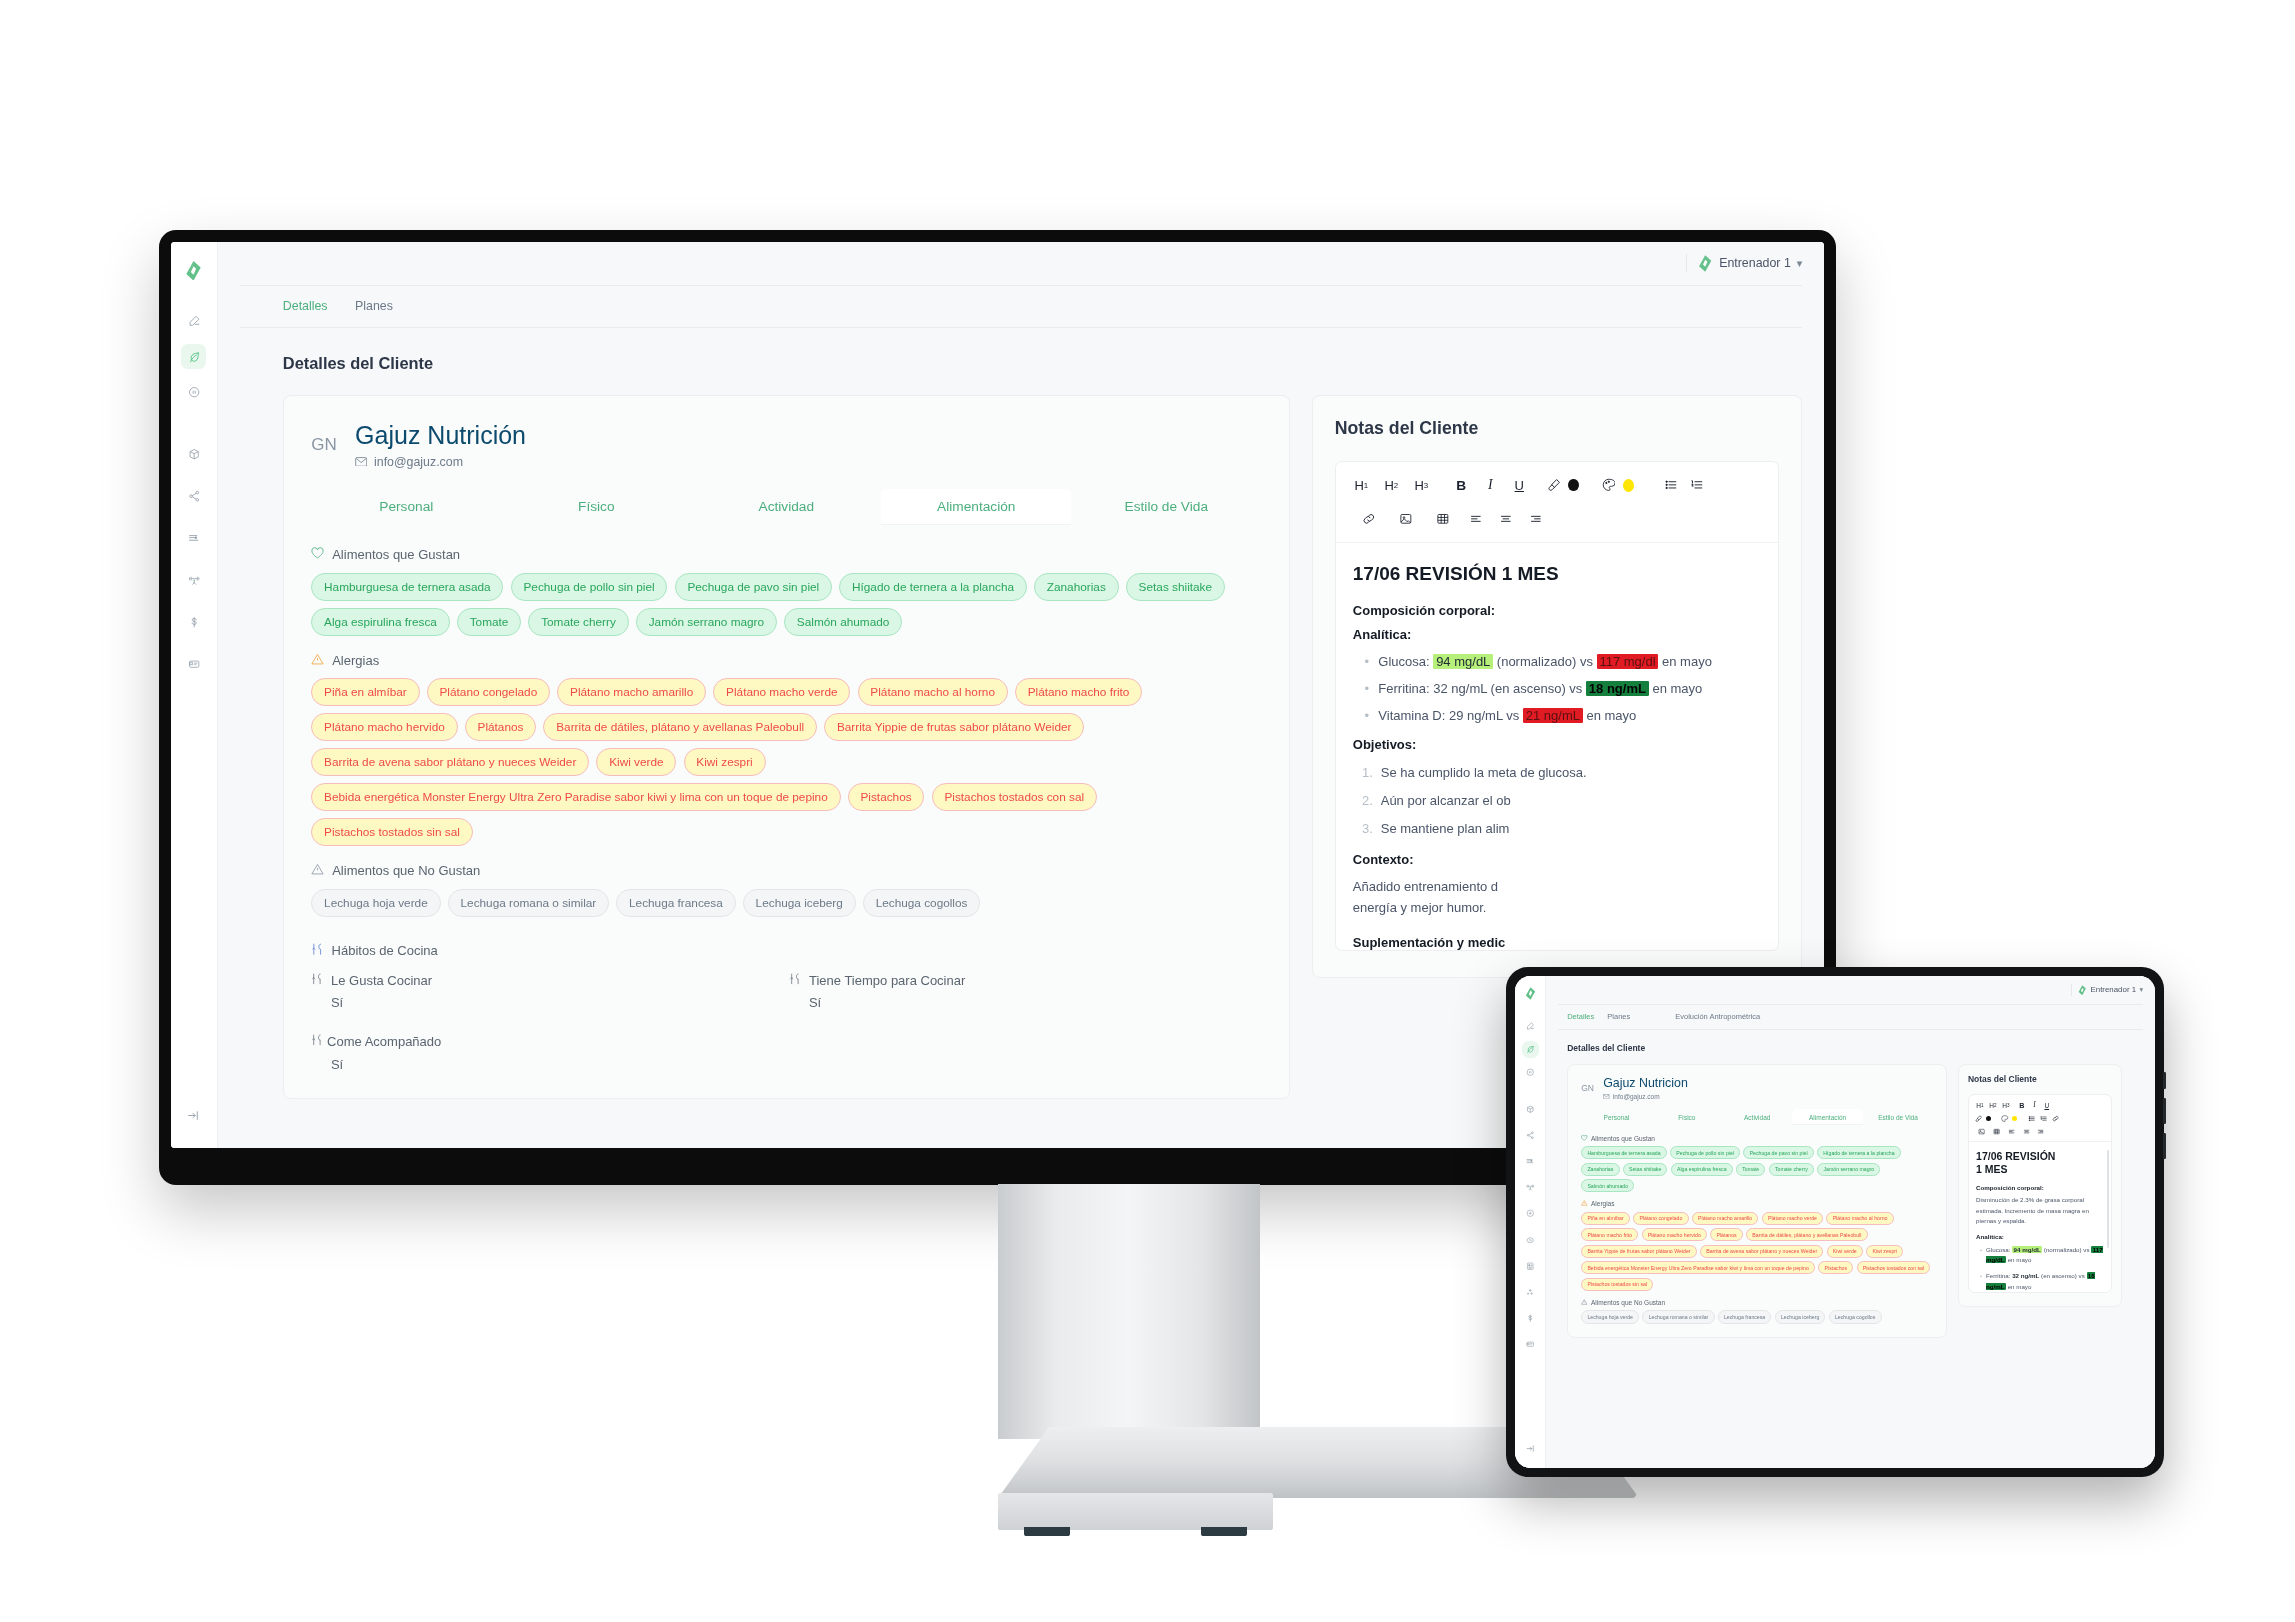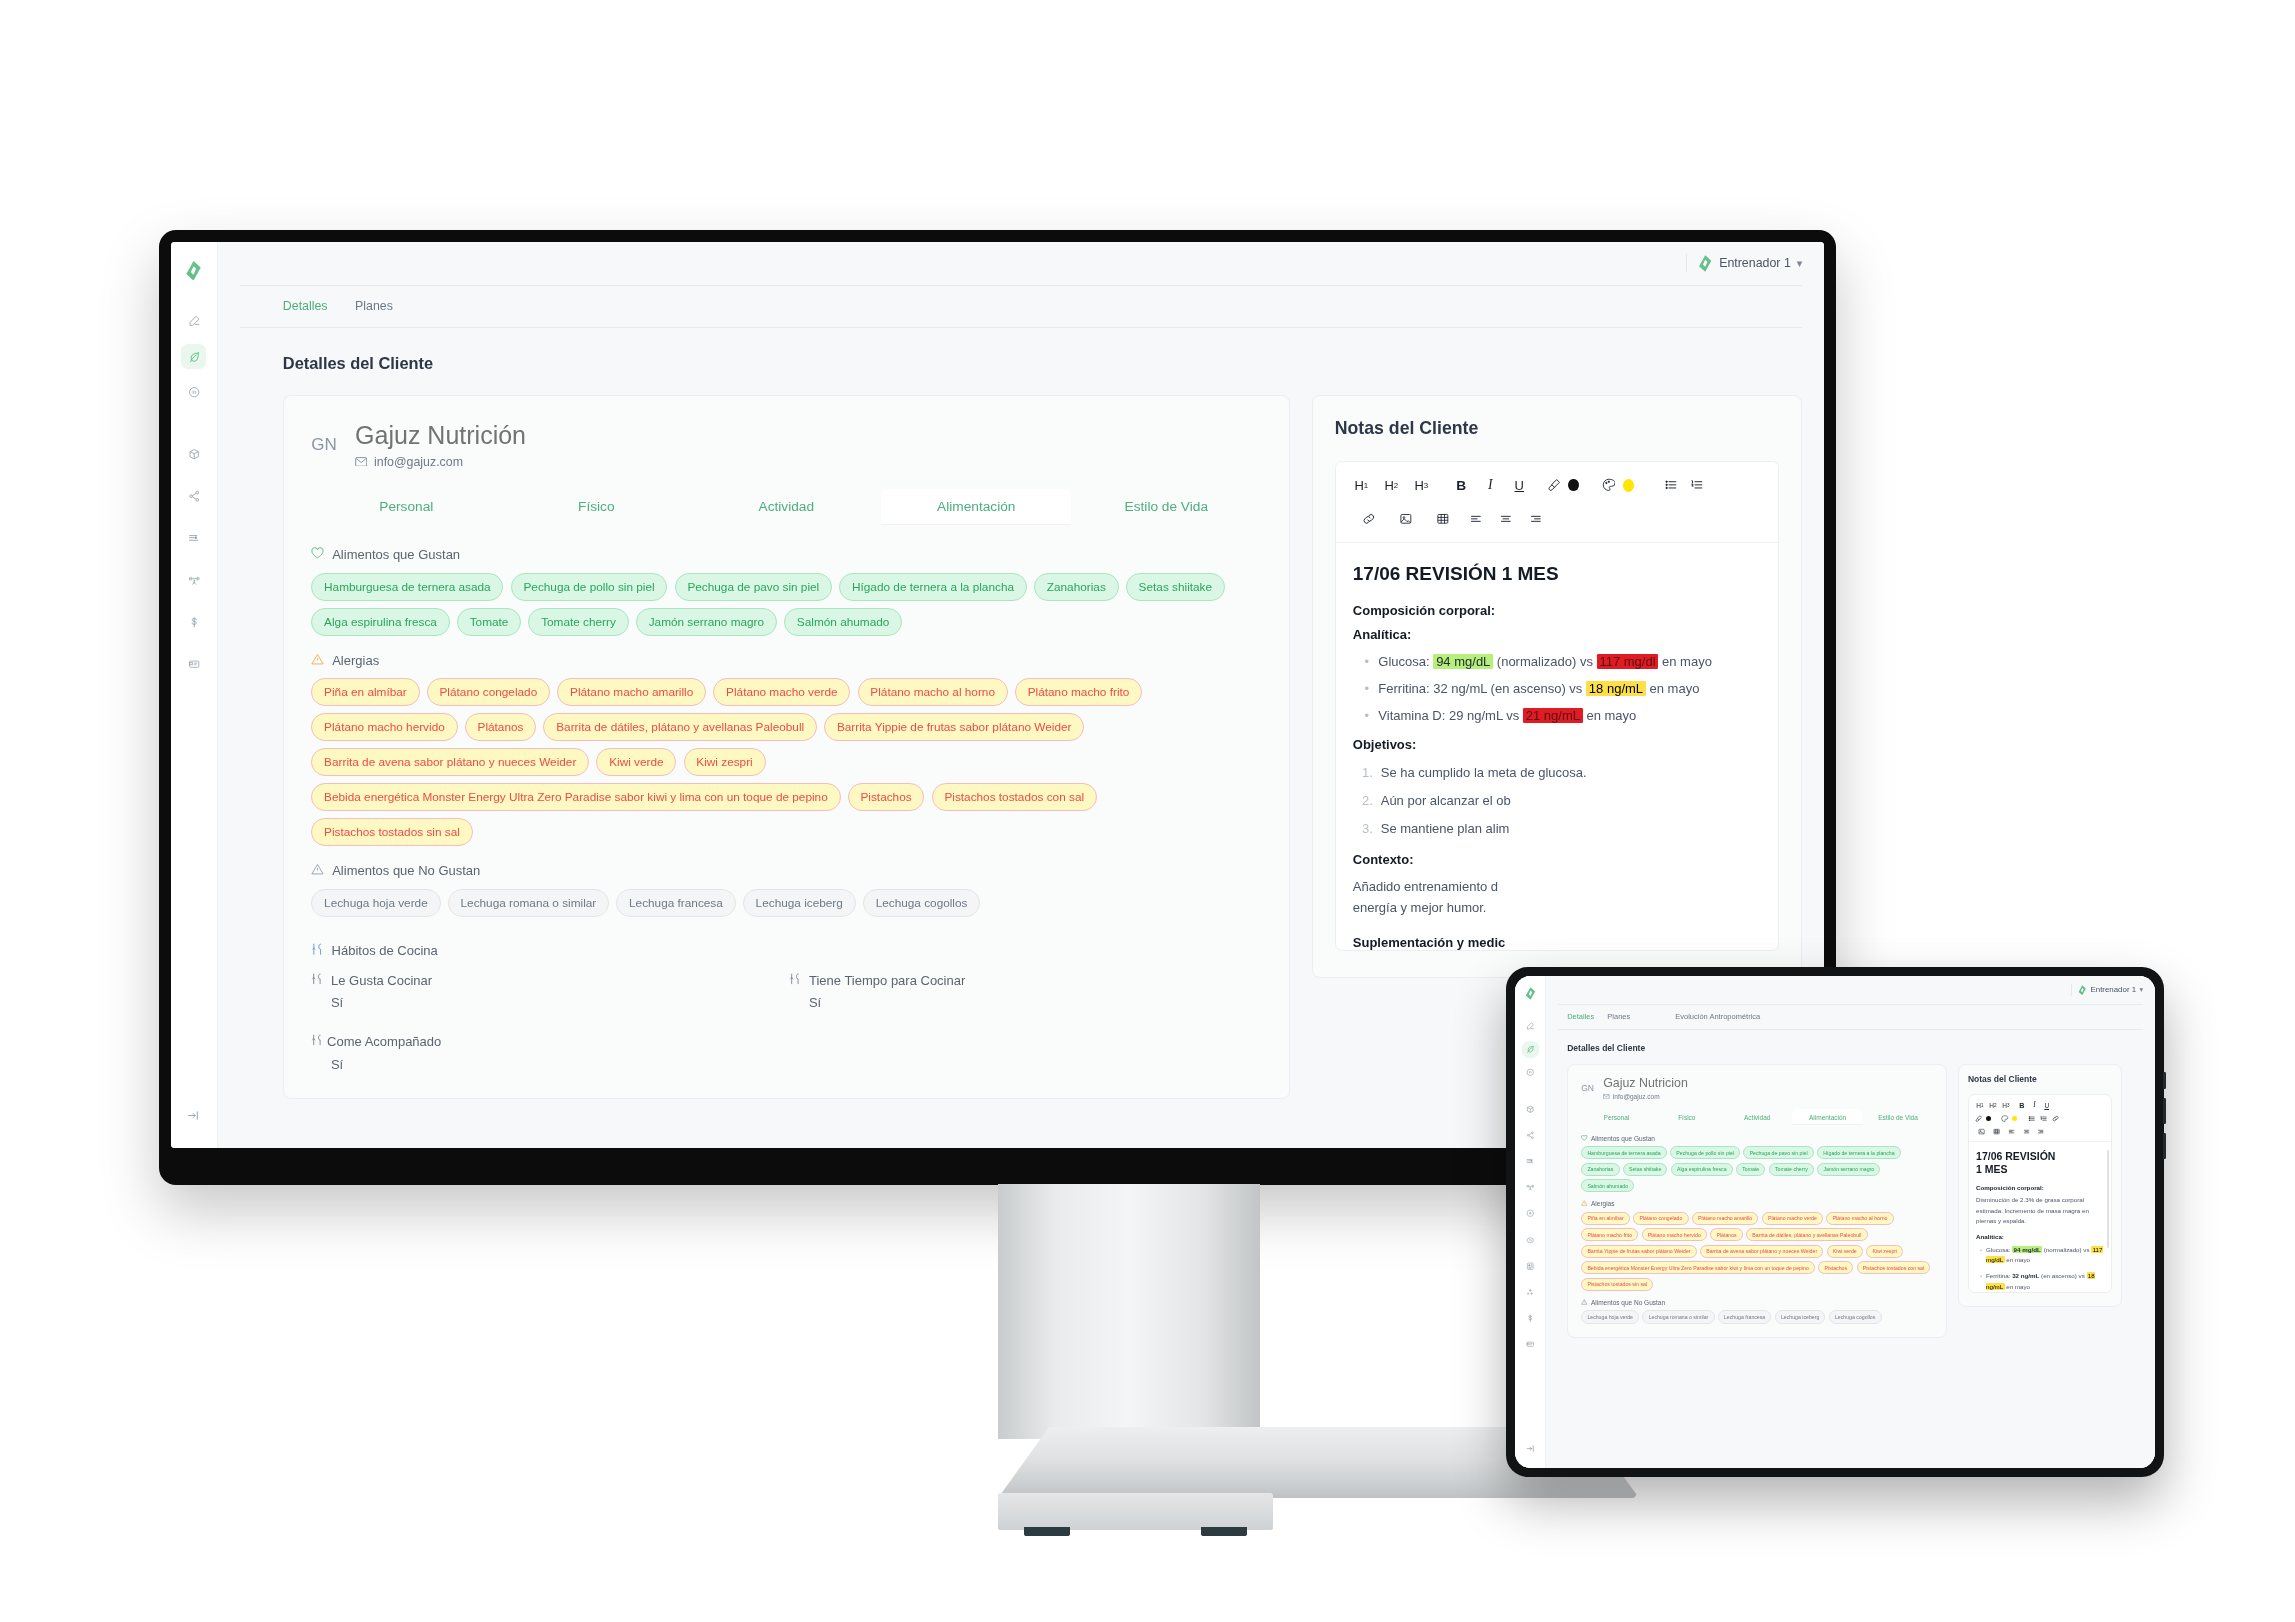--- a/index.html
+++ b/index.html
@@ -72,21 +72,21 @@
   .page { flex: 1 1 auto; overflow: hidden; }
   .page-title { color: #2d3748; font-weight: 700; }
 
   .cols { display: flex; align-items: flex-start; }
   .card {
     background: #fafbfb; border: 0.7px solid #eceef0; border-radius: 7.9px;
   }
 
   .client-head { display: flex; align-items: center; }
   .avatar { color: #8a96a3; font-weight: 400; }
-  .client-name { color: #737373; font-weight: 400; }
+  .client-name { color: #0c4a6e; font-weight: 400; }
   .client-mail { color: #6c7a89; display: flex; align-items: center; }
 
   .ctabs { display: flex; }
   .ctab { color: #4caf7d; text-align: center; white-space: nowrap; }
   .ctab.active { background: #ffffff; border-radius: 5.2px 5.2px 0 0; box-shadow: 0 -0.7px 0 #eceef0 inset; }
 
   .sec-head { display: flex; align-items: center; color: #5a6570; }
   .chips { display: flex; flex-wrap: wrap; }
   .chip { border-radius: 654px; white-space: nowrap; border: 0.7px solid; }
   .chip.good { background: #d9f7e4; border-color: #a8e6c2; color: #29a65c; }
@@ -102,21 +102,21 @@
   .editor { background:#fff; border:0.7px solid #eceef0; border-radius: 6.5px; }
   .toolbar { display: flex; flex-wrap: wrap; align-items: center; border-bottom: 0.7px solid #f0f1f2; }
   .tb { display:flex; align-items:center; justify-content:center; color:#1a202c; }
   .note-h1 { color:#141b24; font-weight: 800; }
   .note-b { color:#141b24; font-weight: 700; }
   .note-p { color:#4a5568; }
   .note-li { color:#4a5568; display:flex; }
   .bullet { color:#b6bec7; flex:0 0 auto; }
   .hl-g { background:#b6f07a; color:#1f2933; padding:0 .22em; border-radius:1.3px; }
   .hl-r { background:#e01b24; color:#5a1010; padding:0 .22em; border-radius:1.3px; }
-  .hl-rb { background:#fde047; color:#000; padding:0 .22em; border-radius:1.3px; font-weight:400; }
+  .hl-rb { background:#15803d; color:#000; padding:0 .22em; border-radius:1.3px; font-weight:700; }
   .strongish { font-weight: 700; color:#1f2933; }
 
   
   #tablet { position: absolute; left: 1506px; top: 967px; width: 658px; height: 510px; }
   .tab-bezel {
     position:absolute; inset:0; background:#111315; border-radius: 22px;
     box-shadow: 0 25px 52px rgba(0,0,0,.30);
   }
   .tab-screen {
     position:absolute; left:9.2px; top:9.2px; right:9.2px; bottom:9.2px;

